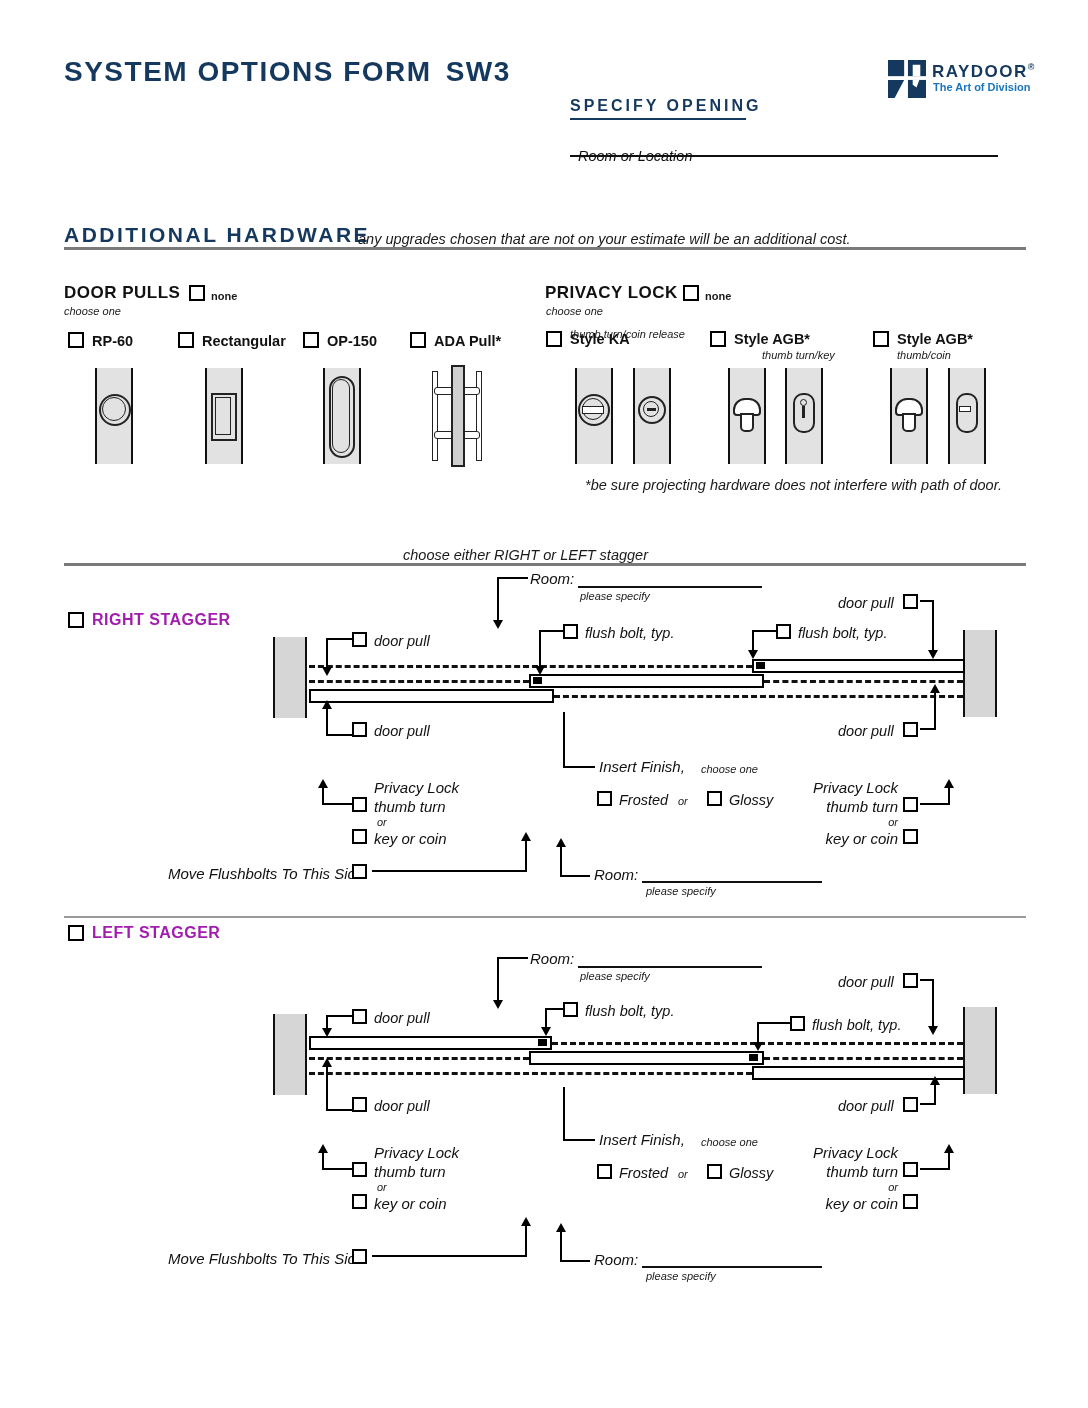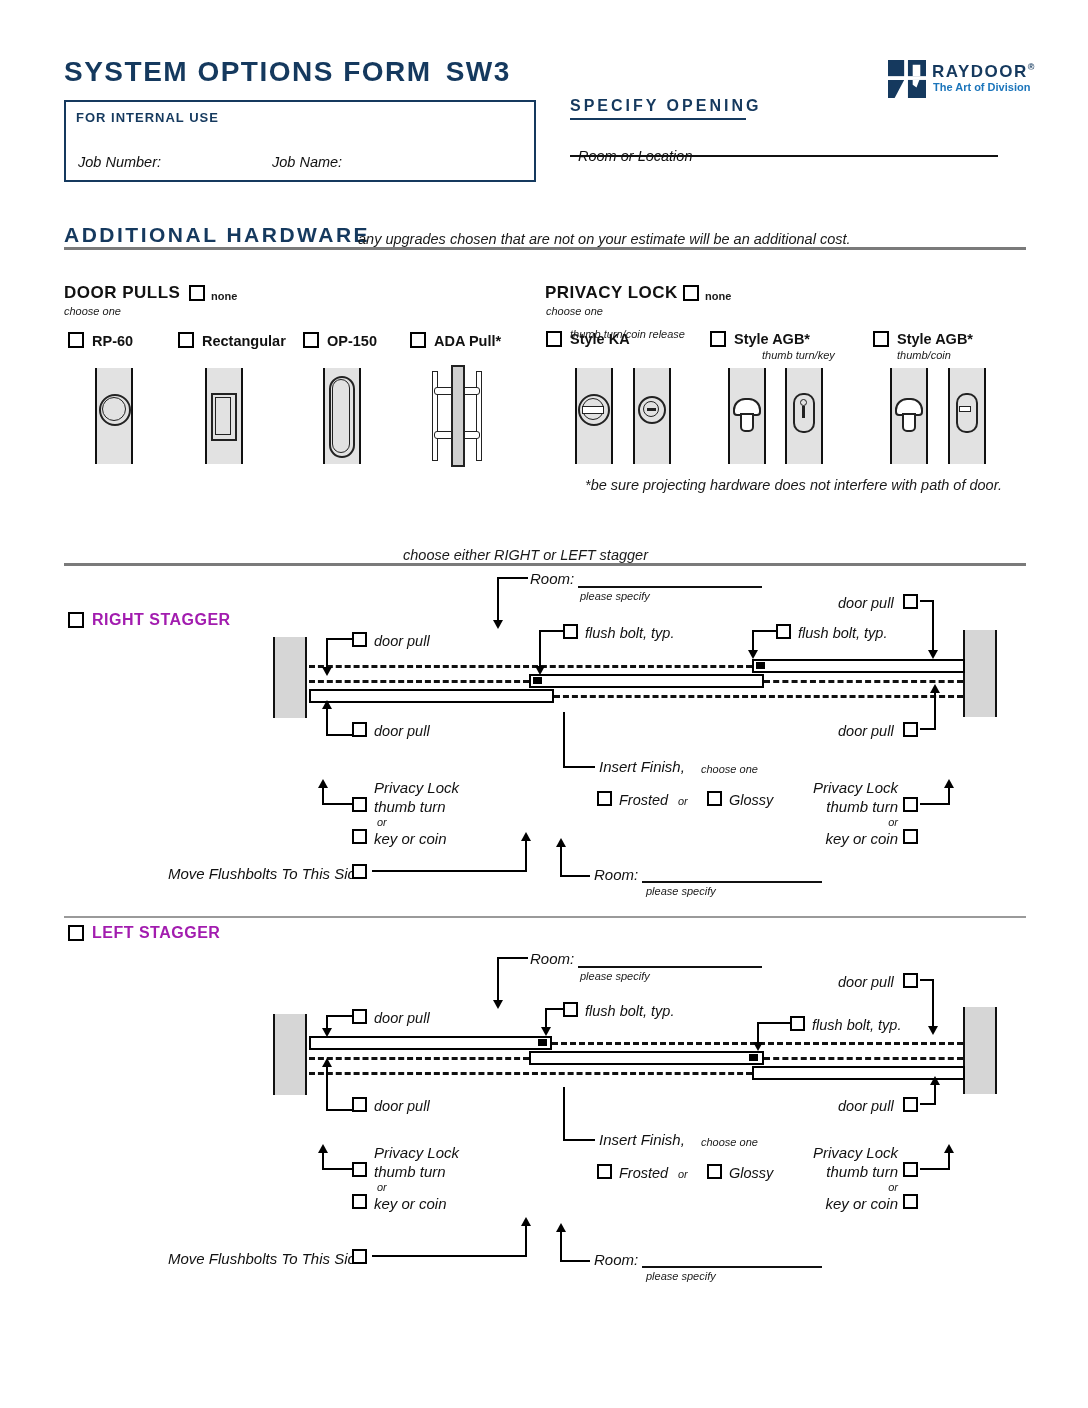--- a/index.html
+++ b/index.html
@@ -59,27 +59,20 @@
       <polygon points="0,21 17,21 7,40 0,40" fill="#15395e"></polygon>
       <rect x="26" y="5" width="8" height="12" fill="#ffffff"></rect>
       <polygon points="26,21 33,21 30,29 26,26" fill="#ffffff"></polygon>
     </svg>
     <div class="abs" style="left:44px;top:2px;font-size:17px;font-weight:900;letter-spacing:1.5px;color:#15395e;white-space:nowrap;">
       <span>RAYDOOR</span><sup style="font-size:9px;">®</sup>
     </div>
     <div class="abs blue" style="left:45px;top:21px;font-size:11px;font-weight:bold;white-space:nowrap;">The Art of Division</div>
   </div>
 
-  <div class="abs navybox" style="left:64px;top:100px;width:468px;height:78px;">
-    <div class="abs h-small" style="left:10px;top:8px;">FOR INTERNAL USE</div>
-    <div class="abs dlabel" style="left:12px;top:52px;">Job Number:</div>
-    <div class="abs dlabel" style="left:206px;top:52px;">Job Name:</div>
-    <div class="abs" style="left:100px;top:52px;width:100px;height:18px;"></div>
-    <div class="abs" style="left:290px;top:52px;width:170px;height:18px;"></div>
-  </div>
 
   <div class="abs h-spec" style="left:570px;top:97px;">SPECIFY OPENING</div>
   <div class="abs" style="left:570px;top:118px;width:176px;height:2px;background:#15395e;"></div>
   <div class="abs bline" style="left:570px;top:155px;width:428px;"></div>
   <div class="abs dlabel" style="left:578px;top:148px;">Room or Location</div>
 
   <div class="abs h-sec" style="left:64px;top:223px;">ADDITIONAL HARDWARE</div>
   <div class="abs note" style="left:358px;top:231px;">any upgrades chosen that are not on your estimate will be an additional cost.</div>
   <div class="abs rule" style="left:64px;top:247px;width:962px;"></div>
 

